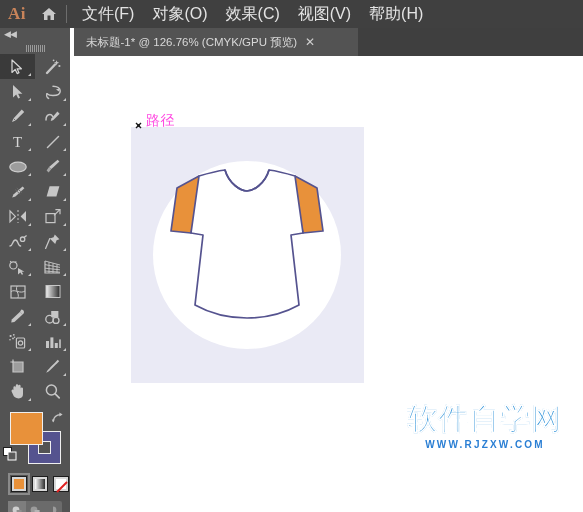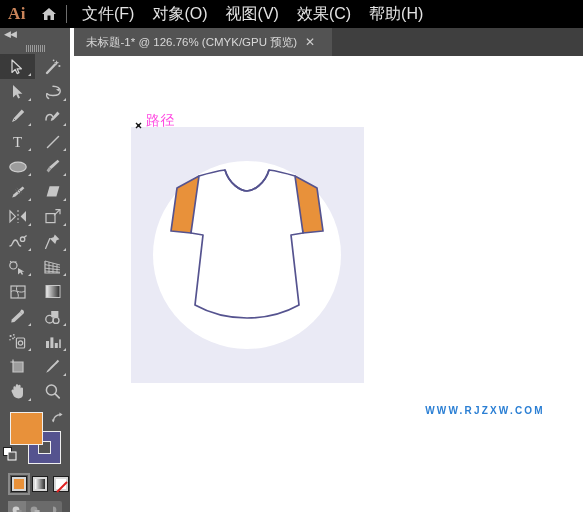--- a/index.html
+++ b/index.html
@@ -7,21 +7,21 @@
     width:583px;height:512px;overflow:hidden;
     background:#ffffff;
     font-family:"Liberation Sans","DejaVu Sans",sans-serif;
     -webkit-font-smoothing:antialiased;
   }
   #app{position:relative;width:583px;height:512px;}
 
   
   .menubar{
     position:absolute;left:0;top:0;width:583px;height:28px;
-    background:#000000;display:flex;align-items:center;
+    background:#404040;display:flex;align-items:center;
   }
   .ai-logo{
     width:34px;height:28px;display:flex;align-items:center;justify-content:center;
     color:#c9845a;font-size:17px;font-weight:bold;letter-spacing:.5px;
     font-family:"Liberation Serif","DejaVu Serif",serif;
   }
   .home-btn{width:30px;height:28px;display:flex;align-items:center;justify-content:center;}
   .home-ico{display:block;}
   .menu-sep{width:1px;height:18px;background:#6d6d6d;margin:0 6px 0 2px;}
   .menu-items{display:flex;align-items:center;}
@@ -153,28 +153,28 @@
     <div class="ai-logo">Ai</div>
     <div class="home-btn">
       <svg class="home-ico" width="16" height="14" viewBox="0 0 16 14">
         <path d="M8 1 L15 7 L13 7 L13 13 L9.5 13 L9.5 8.5 L6.5 8.5 L6.5 13 L3 13 L3 7 L1 7 Z" fill="#c8c8c8"></path>
       </svg>
     </div>
     <div class="menu-sep"></div>
     <div class="menu-items">
       <div class="menu-item">文件(F)</div>
       <div class="menu-item">对象(O)</div>
+      <div class="menu-item">效果(C)</div>
       <div class="menu-item">视图(V)</div>
-      <div class="menu-item">效果(C)</div>
       <div class="menu-item">帮助(H)</div>
     </div>
   </div>
 
   <div class="tabbar">
-    <div class="doc-tab" style="width: 258px;">
+    <div class="doc-tab" style="width: 284px;">
       <span class="doc-tab-label">未标题-1* @ 126.76% (CMYK/GPU 预览)</span>
       <span class="doc-tab-close">✕</span>
     </div>
   </div>
 
   <div class="toolpanel">
 
     <div class="tp-head">
       <span class="tp-collapse">◀◀</span>
     </div>
@@ -545,18 +545,19 @@
       <path d="M94 43 C98 57 110 64 116 64 C122 64 134 57 138 43" fill="none" stroke="#55538f" stroke-width="1.7" stroke-linecap="round"></path>
     </svg>
 
     <span class="path-label">路径</span>
     <svg class="anchor-mark" viewBox="0 0 7 7" width="7" height="7">
       <path d="M1 1 L6 6 M6 1 L1 6" stroke="#1a1a1a" stroke-width="1.4"></path>
       <rect x="2.2" y="2.2" width="2.6" height="2.6" fill="#1a1a1a"></rect>
     </svg>
 
     <div class="watermark">
+      <div class="wm-cn">软件自学网</div>
       <div class="wm-en">WWW.RJZXW.COM</div>
     </div>
 
   </div>
 
 </div>
 
 </body></html>

